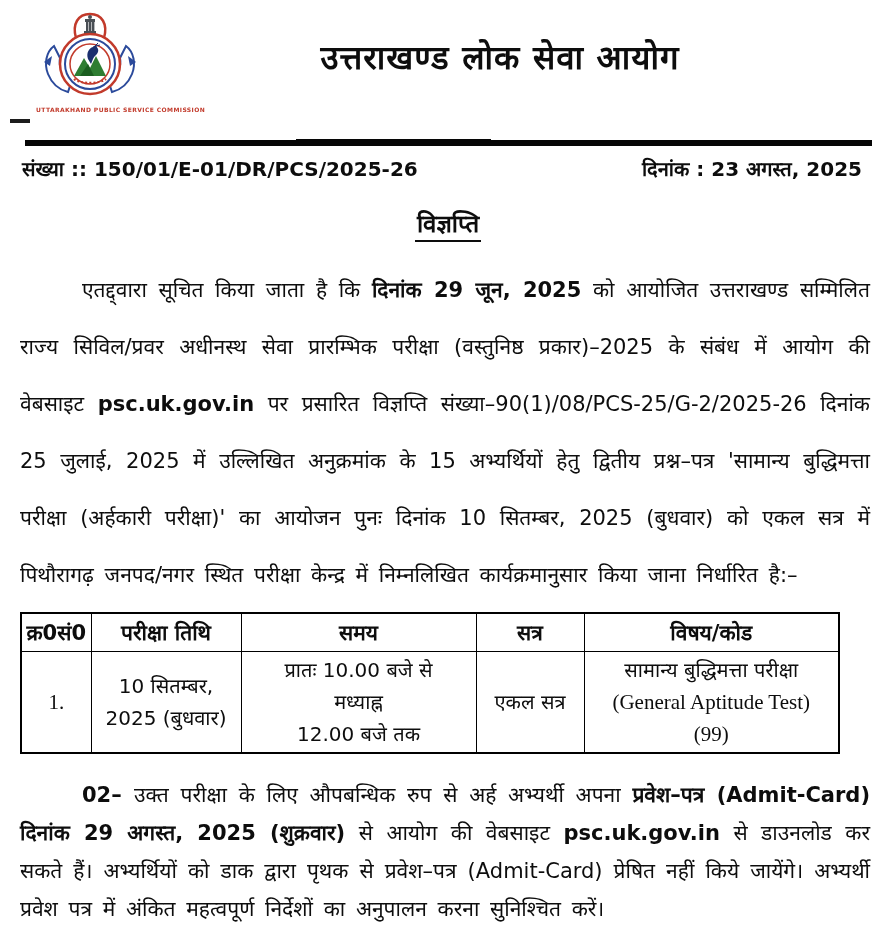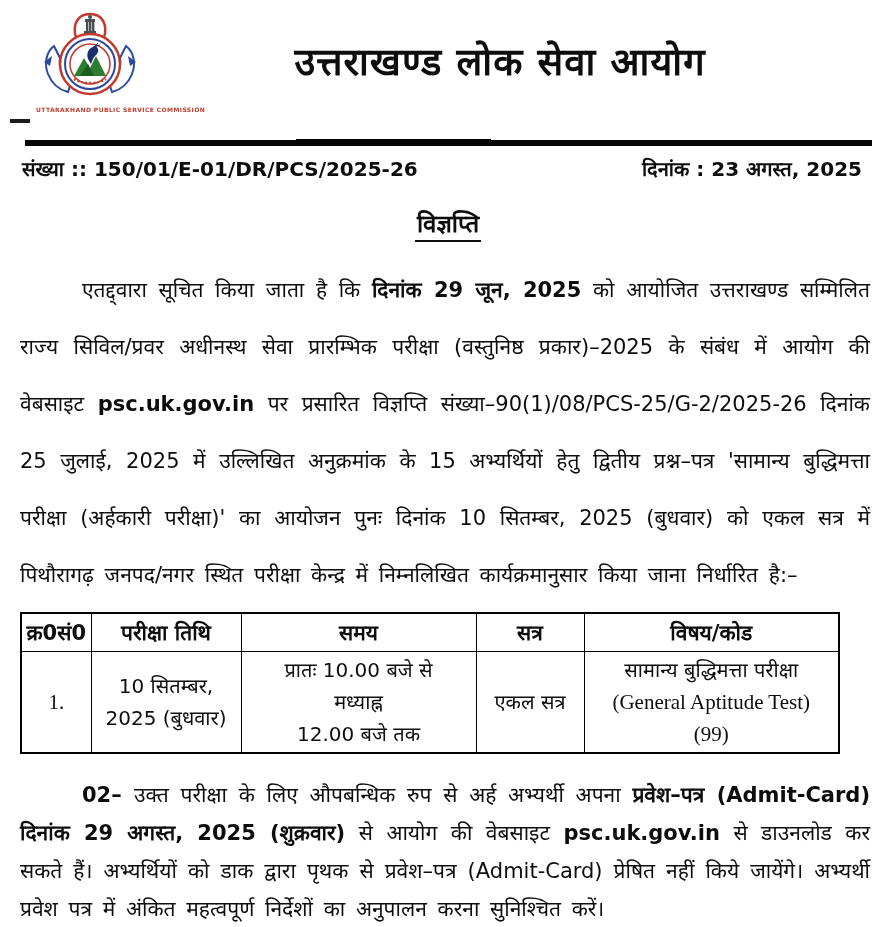--- a/index.html
+++ b/index.html
@@ -16,21 +16,21 @@
 
   
   .header{position:relative; height:140px;}
   .logo{position:absolute; left:36px; top:12px; width:108px; text-align:center;}
   .logo svg{display:block; margin:0 auto;}
   .logo-caption{
     margin-top:2px; font-size:6px; letter-spacing:.4px; color:var(--logo-red);
     font-weight:bold; white-space:nowrap;
   }
   .head-center{position:absolute; left:120px; right:16px; top:34px; text-align:center;}
-  .org-title{font-size:38px; font-weight:bold; letter-spacing:1px;}
+  .org-title{font-size:33px; font-weight:bold; letter-spacing:1px;}
   .org-loc{font-size:22px; font-weight:bold; margin-top:9px;}
   .artifact{position:absolute; left:10px; top:119px; width:20px; height:4px; background:#1c1c1c;}
 
   .rule{height:6px; background:#060606; margin:0 24px 0 25px; position:relative;}
   .rule::after{content:""; position:absolute; left:32%; top:-1px; width:23%; height:3px; background:#060606;}
 
   
   .meta{display:flex; justify-content:space-between; align-items:baseline;
         margin:9px 34px 0 22px; font-size:20px; font-weight:bold; white-space:nowrap;gap:47px;}
 

